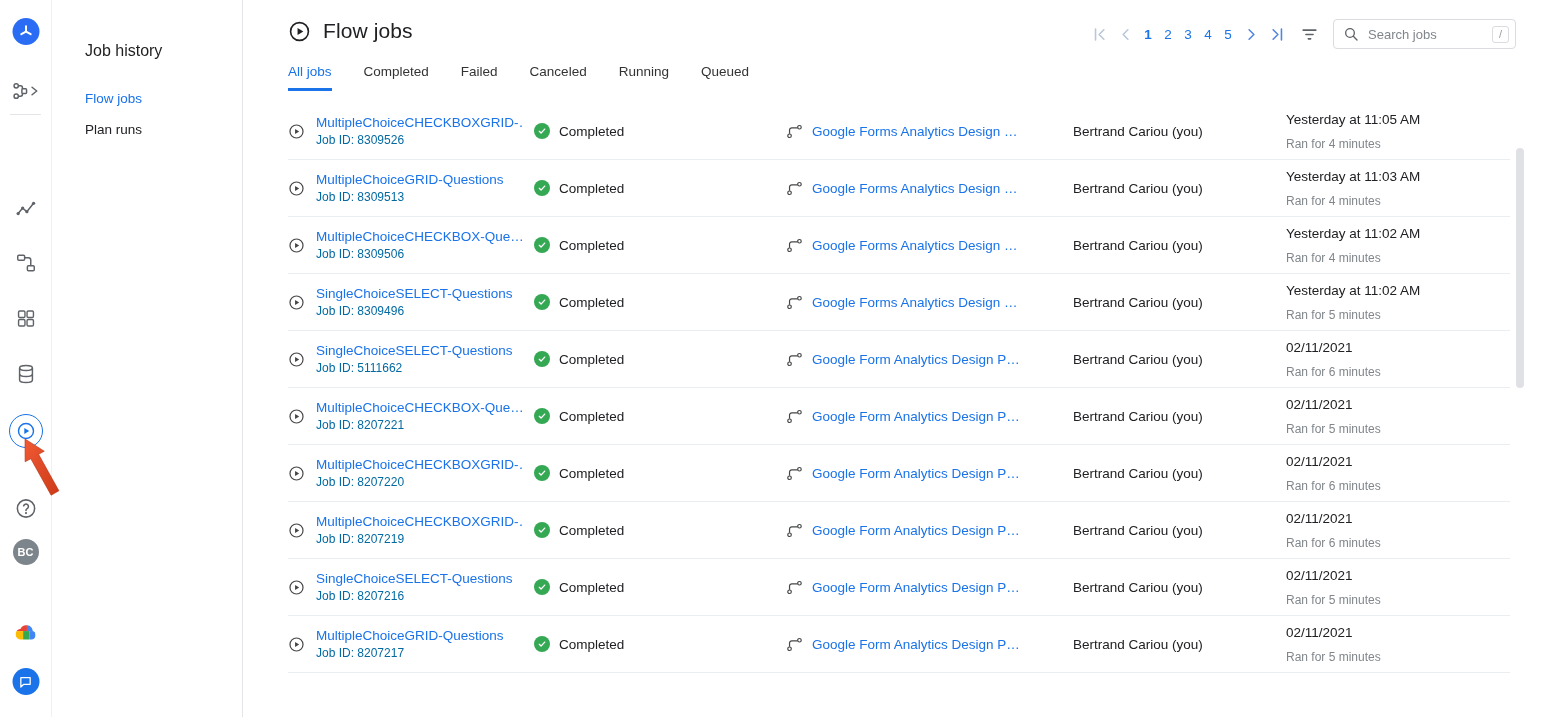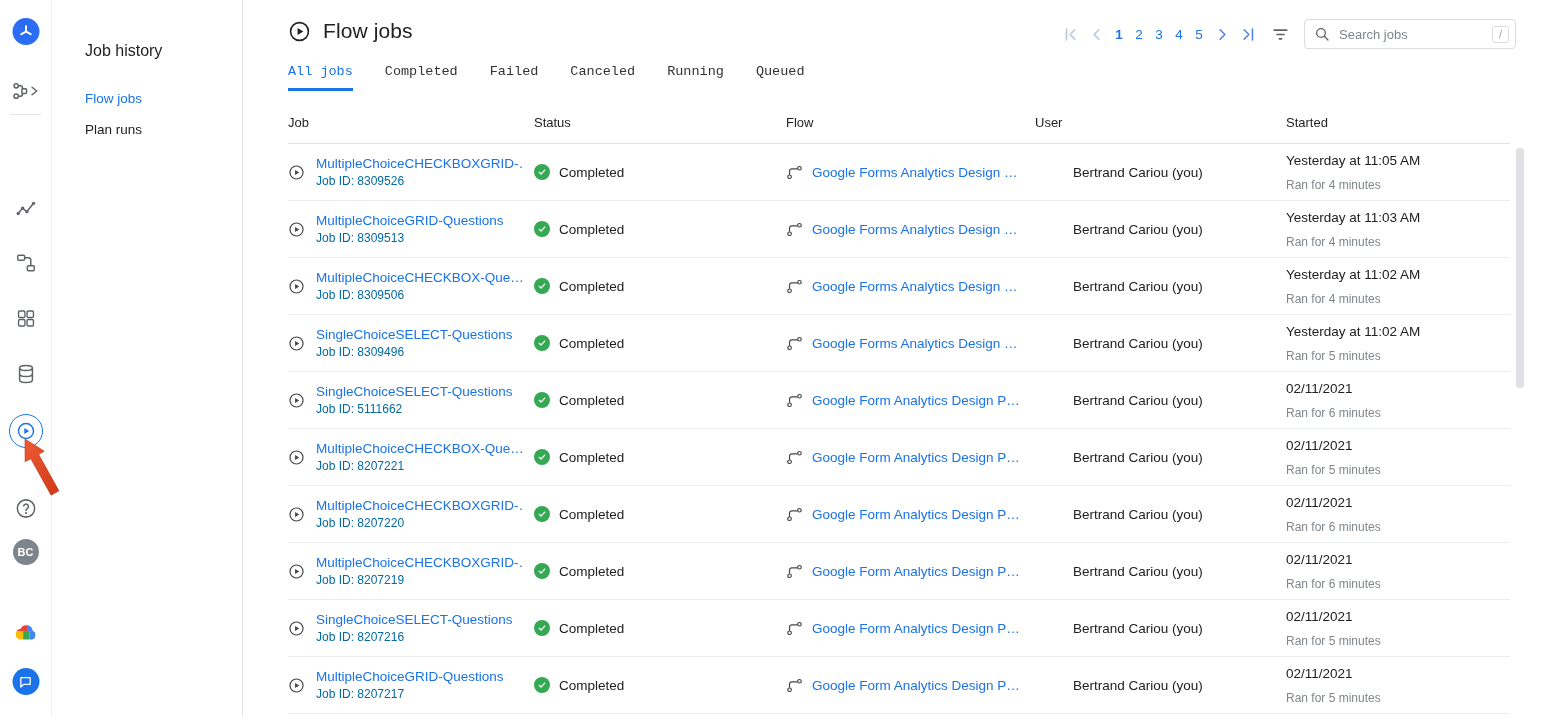--- a/index.html
+++ b/index.html
@@ -39,29 +39,29 @@
   .page-title { font-size:21px; letter-spacing:.1px; }
 
   .controls { position:absolute; top:18px; right:40px; display:flex; align-items:center; height:32px; }
   .pager { display:flex; align-items:center; }
   .pg-btn { width:26px; height:26px; display:flex; align-items:center; justify-content:center; cursor:pointer; }
   .pg-btn.disabled { color:#b9c7da; }
   .pg-btn.enabled { color:#5186e0; }
   .pg-num { min-width:20px; text-align:center; font-size:13.5px; color:#1a73e8; cursor:pointer; padding:2px 0; }
   .pg-num.active { font-weight:700; }
   .filter-btn { margin:0 14px 0 10px; cursor:pointer; display:flex; color:#5f6368; }
-  .searchbox { width:212px; height:30px; border:1px solid #dadce0; border-radius:4px;
+  .searchbox { width:183px; height:30px; border:1px solid #dadce0; border-radius:4px;
                display:flex; align-items:center; padding:0 6px 0 9px; gap:7px; background:#fff; }
   .searchbox svg { flex:none; color:#5f6368; }
   .searchbox input { border:0; outline:0; flex:1; min-width:0; font-size:13px; font-family:inherit; color:#202124; background:transparent; }
   .searchbox input::placeholder { color:#80868b; }
   .slash-key { flex:none; width:17px; height:17px; border:1px solid #dadce0; border-radius:3px;
                font-size:11px; color:#9aa0a6; display:flex; align-items:center; justify-content:center; }
 
-  .tabs { position:absolute; top:64px; left:44px; display:flex; gap:32px; font-size:13.5px;font-family:Liberation Mono, monospace; }
+  .tabs { position:absolute; top:64px; left:44px; display:flex; gap:32px; font-size:13.5px; }
   .tab { padding-bottom:9px; color:#333; cursor:pointer; border-bottom:3px solid transparent; }
   .tab.active { color:#1a73e8; border-bottom-color:#1a73e8; }
 
   .table { position:absolute; top:103px; left:44px; right:46px; }
   .thead, .trow { display:grid; grid-template-columns:246px 252px 249px 251px 1fr; }
   .thead { padding:12px 0 13px; border-bottom:1px solid #e0e0e0; font-size:13px; font-weight:700; color:#1f1f1f; }
   .thead span { font-weight:500; }
   .trow { height:57px; align-items:center; border-bottom:1px solid #ebeef0; cursor:pointer; }
   .cell-job { display:flex; align-items:center; gap:11px; color:#444746; }
   .joblink { color:#1a73e8; text-decoration:none; font-size:13.5px; display:block; max-width:208px;
@@ -265,27 +265,20 @@
   <div class="tabs">
     <div class="tab active">All jobs</div>
     <div class="tab">Completed</div>
     <div class="tab">Failed</div>
     <div class="tab">Canceled</div>
     <div class="tab">Running</div>
     <div class="tab">Queued</div>
   </div>
 
   <div class="table">
-    <div class="thead">
-      <span>Job</span>
-      <span>Status</span>
-      <span>Flow</span>
-      <span>User</span>
-      <span>Started</span>
-    </div>
     <div class="tbody">
   <div class="trow">
     <div class="cell-job">
       <svg width="17" height="17" viewBox="0 0 24 24" fill="none" stroke="currentColor" stroke-width="1.7">
         <circle cx="12" cy="12" r="9.2"></circle>
         <path d="M10 8.4v7.2L15.8 12z" fill="currentColor" stroke="none"></path>
       </svg>
       <div>
         <a href="#" class="joblink">MultipleChoiceCHECKBOXGRID-…</a>
         <div class="jobid">Job ID: 8309526</div>

